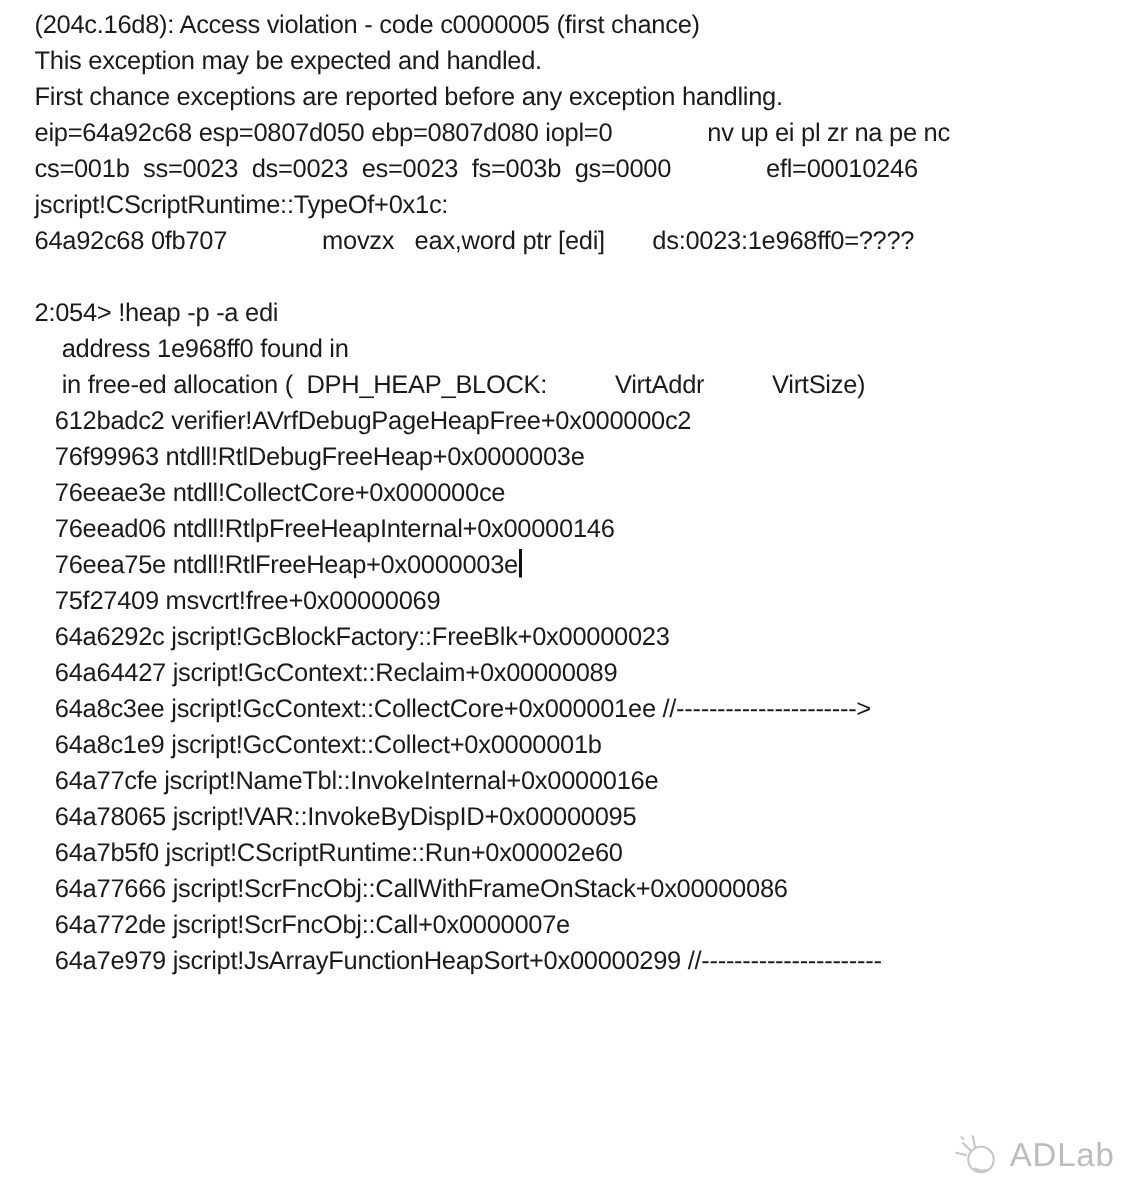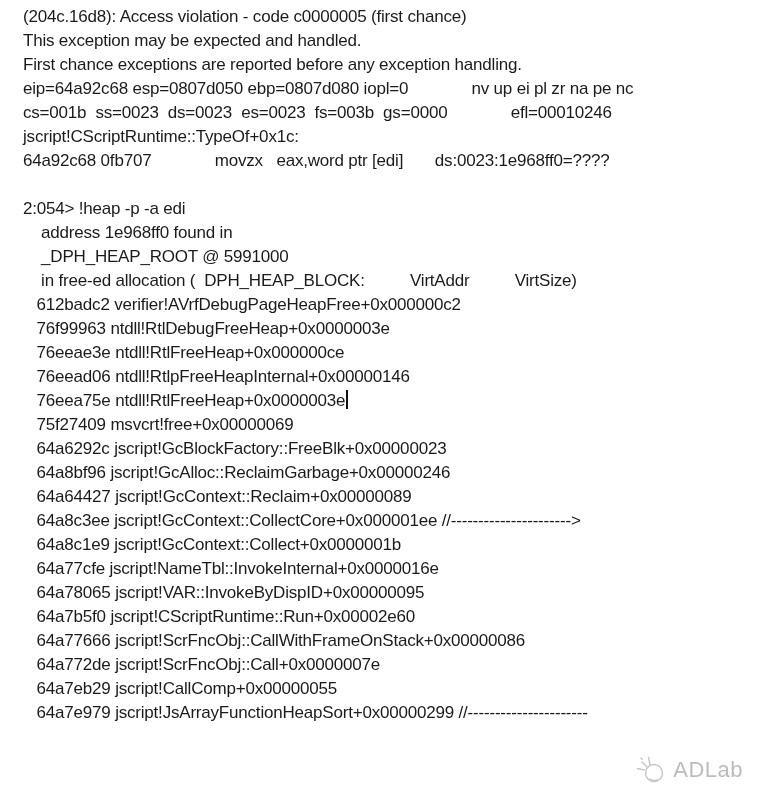--- a/index.html
+++ b/index.html
@@ -54,39 +54,36 @@
       <div class="line">(204c.16d8): Access violation - code c0000005 (first chance)</div>
       <div class="line">This exception may be expected and handled.</div>
       <div class="line">First chance exceptions are reported before any exception handling.</div>
       <div class="line">eip=64a92c68 esp=0807d050 ebp=0807d080 iopl=0              nv up ei pl zr na pe nc</div>
       <div class="line">cs=001b  ss=0023  ds=0023  es=0023  fs=003b  gs=0000              efl=00010246</div>
       <div class="line">jscript!CScriptRuntime::TypeOf+0x1c:</div>
       <div class="line">64a92c68 0fb707              movzx   eax,word ptr [edi]       ds:0023:1e968ff0=????</div>
       <div class="line"></div>
       <div class="line">2:054&gt; !heap -p -a edi</div>
       <div class="line">    address 1e968ff0 found in</div>
-      <div class="line">    _DPH_HEAP_ROOT @ 5991000</div>
       <div class="line">    in free-ed allocation (  DPH_HEAP_BLOCK:          VirtAddr          VirtSize)</div>
       <div class="line">   612badc2 verifier!AVrfDebugPageHeapFree+0x000000c2</div>
       <div class="line">   76f99963 ntdll!RtlDebugFreeHeap+0x0000003e</div>
-      <div class="line">   76eeae3e ntdll!RtlFreeHeap+0x000000ce</div>
+      <div class="line">   76eeae3e ntdll!CollectCore+0x000000ce</div>
       <div class="line">   76eead06 ntdll!RtlpFreeHeapInternal+0x00000146</div>
       <div class="line">   76eea75e ntdll!RtlFreeHeap+0x0000003e<span class="caret"></span></div>
       <div class="line">   75f27409 msvcrt!free+0x00000069</div>
       <div class="line">   64a6292c jscript!GcBlockFactory::FreeBlk+0x00000023</div>
-      <div class="line">   64a8bf96 jscript!GcAlloc::ReclaimGarbage+0x00000246</div>
       <div class="line">   64a64427 jscript!GcContext::Reclaim+0x00000089</div>
       <div class="line">   64a8c3ee jscript!GcContext::CollectCore+0x000001ee //----------------------&gt;</div>
       <div class="line">   64a8c1e9 jscript!GcContext::Collect+0x0000001b</div>
       <div class="line">   64a77cfe jscript!NameTbl::InvokeInternal+0x0000016e</div>
       <div class="line">   64a78065 jscript!VAR::InvokeByDispID+0x00000095</div>
       <div class="line">   64a7b5f0 jscript!CScriptRuntime::Run+0x00002e60</div>
       <div class="line">   64a77666 jscript!ScrFncObj::CallWithFrameOnStack+0x00000086</div>
       <div class="line">   64a772de jscript!ScrFncObj::Call+0x0000007e</div>
-      <div class="line">   64a7eb29 jscript!CallComp+0x00000055</div>
       <div class="line">   64a7e979 jscript!JsArrayFunctionHeapSort+0x00000299 //----------------------</div>
     </div>
 
   <div class="watermark">
     <svg class="wm-icon" width="34" height="32" viewBox="0 0 34 32" fill="none" stroke="#c6c6c6" stroke-width="1.4" stroke-linecap="round">
       <circle cx="19" cy="19" r="8.5"></circle>
       <path d="M12 13 L7 8"></path>
       <path d="M9 16 L2.5 14.5"></path>
       <path d="M15 10.5 L13.5 3.5"></path>
       <path d="M6 4 l1.2 1.2"></path>

